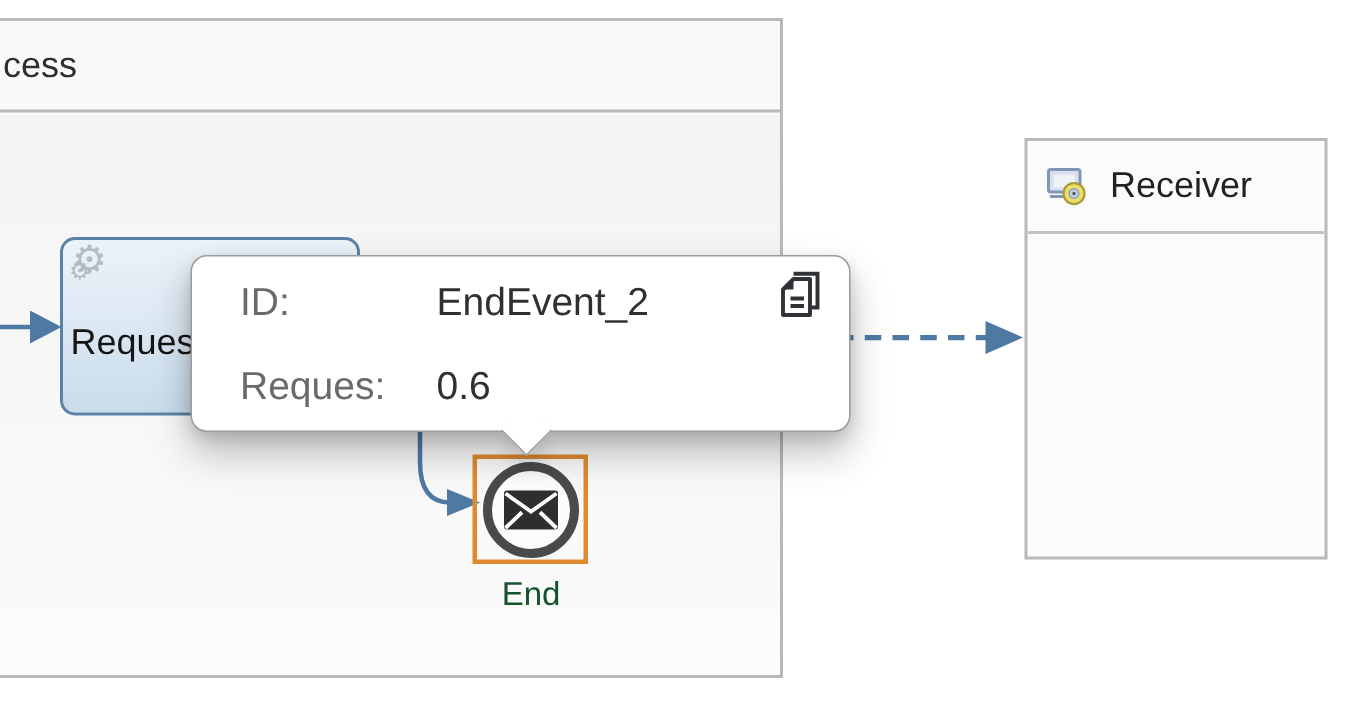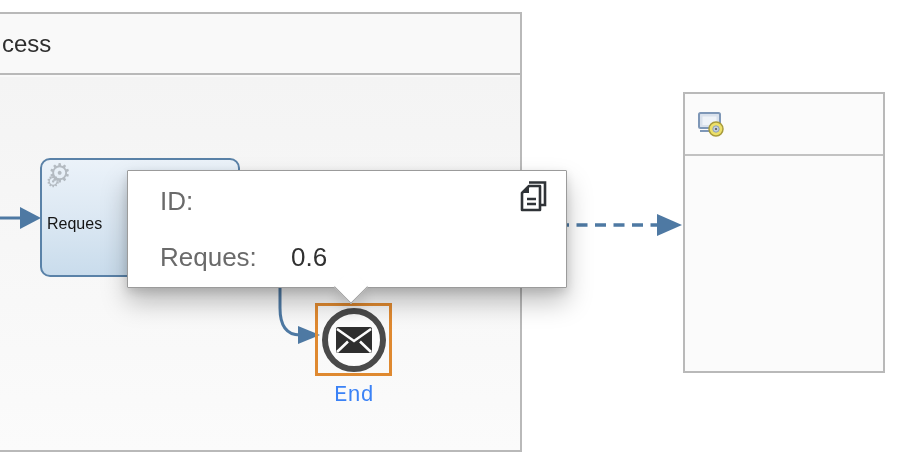--- a/index.html
+++ b/index.html
@@ -20,41 +20,41 @@
   .conn path{stroke:#4E79A3;fill:none;}
   .conn polygon{fill:#4E79A3;}
 
   
   .task{position:absolute;left:40px;top:158px;width:200px;height:119px;box-sizing:border-box;
         border:2.5px solid #5A82A8;border-radius:10px;z-index:3;
         background:linear-gradient(180deg,#EBF2F9 0%,#DCE8F3 50%,#C9DCEC 100%);}
   .task .gears{position:absolute;left:6px;top:0px;color:#8A9096;opacity:.55;line-height:1;}
   .task .gear-big{font-size:26px;}
   .task .gear-small{font-size:16px;position:absolute;left:-2px;top:14px;}
-  .task .task-label{position:absolute;left:5px;top:55px;font-size:16px;color:#151515;white-space:nowrap;text-align:right;}
+  .task .task-label{position:absolute;left:5px;top:55px;font-size:24px;color:#151515;white-space:nowrap;text-align:right;}
 
   
   .selection-box{position:absolute;left:315px;top:303px;width:77px;height:73px;box-sizing:border-box;
         border:3.5px solid #DF8930;z-index:3;}
   .end-circle{position:absolute;left:322px;top:308px;width:64px;height:64px;box-sizing:border-box;
         border:6px solid #4A4A4A;border-radius:50%;background:#FCFCFC;z-index:4;
         display:flex;align-items:center;justify-content:center;}
   .end-label{position:absolute;left:300px;top:383px;width:108px;text-align:center;
-        font-size:22px;color:#3b82f6;z-index:3;font-family:Liberation Mono, monospace;}
+        font-size:22px;color:#14532d;z-index:3;}
 
   
   .receiver{position:absolute;left:683px;top:92px;width:202px;height:281px;box-sizing:border-box;
         border:2px solid #B9B9B9;background:#FBFBFB;z-index:2;}
   .receiver-header{height:62px;border-bottom:2px solid #C2C2C2;display:flex;align-items:center;
         padding-left:11px;box-sizing:border-box;}
   .receiver-header .rcv-label{font-size:24px;color:#222;margin-left:14px;}
 
   
   .tooltip{position:absolute;left:127px;top:170px;width:440px;height:118px;box-sizing:border-box;
-        background:#FFFFFF;border:1px solid #9B9B9B;border-radius:1px;z-index:10;
+        background:#FFFFFF;border:1px solid #9B9B9B;border-radius:11px;z-index:10;
         box-shadow:0 14px 26px rgba(0,0,0,0.25),0 4px 10px rgba(0,0,0,0.12);}
   .tooltip .caret{position:absolute;left:211px;bottom:-12px;width:23px;height:23px;background:#FFFFFF;
         transform:rotate(45deg);border-right:1px solid #9B9B9B;border-bottom:1px solid #9B9B9B;
         box-shadow:8px 8px 12px rgba(0,0,0,0.10);}
   .tt-row{position:absolute;left:0;width:100%;height:30px;}
   .tt-row.r1{top:15px;} .tt-row.r2{top:71px;}
   .tt-label{position:absolute;left:32px;font-size:26px;color:#6A6A6A;}
   .tt-value{position:absolute;left:163px;font-size:26px;color:#303030;}
   .copy-btn{position:absolute;left:389px;top:8px;width:32px;height:34px;background:none;border:none;
         padding:0;cursor:pointer;}
@@ -107,26 +107,28 @@
   <div class="receiver">
     <div class="receiver-header">
       <svg width="30" height="30" viewBox="0 0 30 30">
         <rect x="3" y="4" width="21" height="15" rx="1.5" fill="#D9E1EC" stroke="#7E97B7" stroke-width="2"></rect>
         <rect x="6.5" y="7.5" width="14" height="8.5" fill="#EFF3F8"></rect>
         <path d="M4 22 H14" stroke="#7E97B7" stroke-width="2" fill="none"></path>
         <circle cx="20" cy="20" r="7" fill="#EDE06A" stroke="#A89B3C" stroke-width="1.5"></circle>
         <circle cx="20" cy="20" r="3.2" fill="#C3CFDF" stroke="#8DA0B8" stroke-width="1"></circle>
         <circle cx="20" cy="20" r="1.1" fill="#555555"></circle>
       </svg>
+      <span class="rcv-label">Receiver</span>
     </div>
   </div>
 
   <div class="tooltip">
     <div class="tt-row r1">
       <span class="tt-label">ID:</span>
+      <span class="tt-value">EndEvent_2</span>
     </div>
     <button class="copy-btn">
       <svg width="32" height="34" viewBox="0 0 32 34">
         <path d="M12 3.5 H28 V26 H24" fill="none" stroke="#2F3337" stroke-width="2.6"></path>
         <path d="M5 14 L12 7 H23 V31 H5 Z" fill="none" stroke="#2F3337" stroke-width="2.6" stroke-linejoin="round"></path>
         <path d="M5 14 L12 7 V14 Z" fill="#2F3337"></path>
         <path d="M10 20 H19 M10 25 H19" stroke="#2F3337" stroke-width="2.6"></path>
       </svg>
     </button>
     <div class="tt-row r2">

